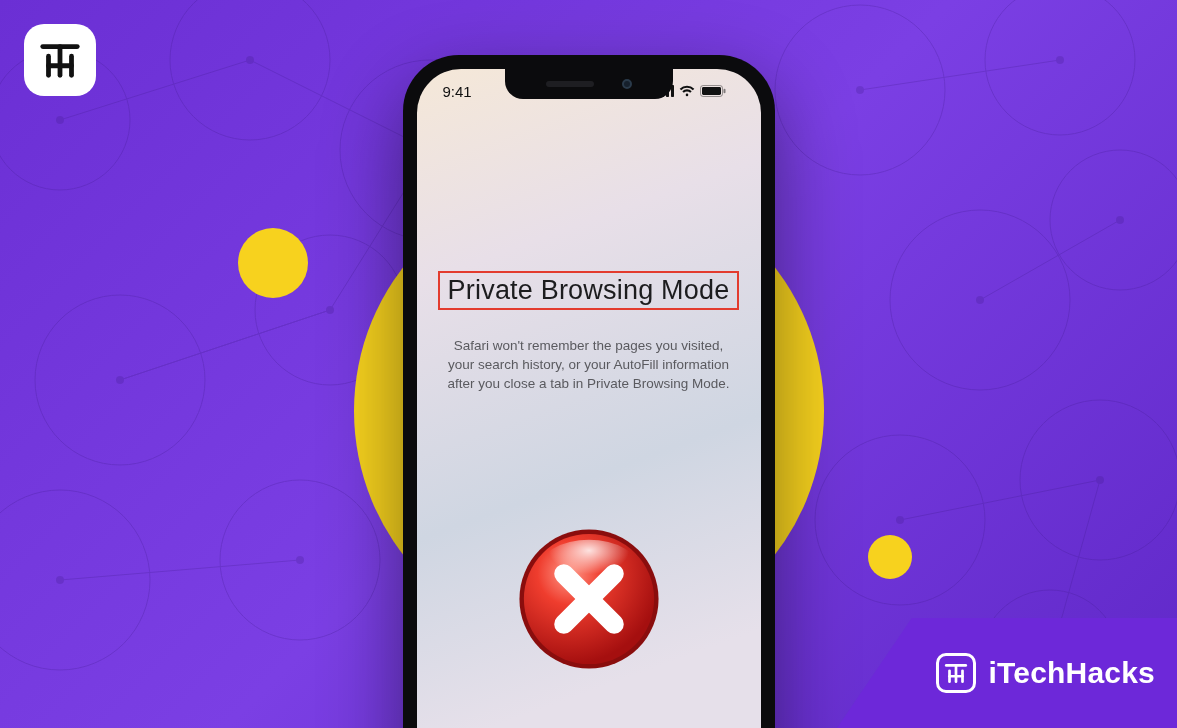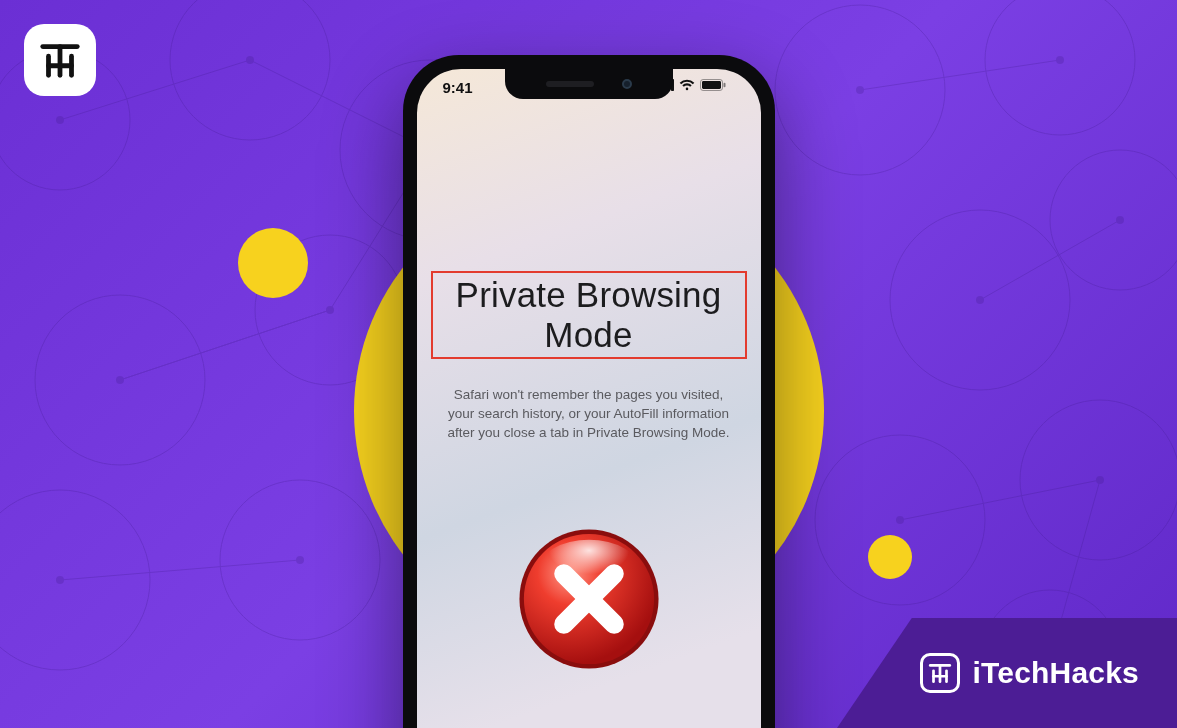--- a/index.html
+++ b/index.html
@@ -108,39 +108,39 @@
     width: 10px; height: 10px; background: #16202c; border-radius: 50%; border:2px solid #2a3a4a;
   }
 
   .status-bar {
     position: absolute;
     top: 10px;
     left: 0; right: 9px;
     height: 24px;
     display: flex;
     justify-content: space-between;
-    align-items: flex-start;
+    align-items: center;
     padding: 0 26px;
     font-size: 15px;
-    font-weight: 700;
+    font-weight: 400;
     color: #111;
   }
   .status-right { display: flex; align-items: center; gap: 5px; }
   .status-right svg { display: block; }
 
   .private-block {
     position: absolute;
     top: 202px;
     left: 0; right: 0;
     text-align: center;
     padding: 0 14px;
   }
   .private-title {
     display: inline-block;
-    font-size: 35px;
+    font-size: 27px;
     font-weight: 400;
     color: #1c1c1e;
     border: 2px solid #e33b2e;
     padding: 2px 8px;
     letter-spacing: 0.2px;
   }
   .private-desc {
     margin-top: 26px;
     font-size: 13.5px;
     line-height: 1.42;
@@ -158,26 +158,26 @@
   }
   .error-badge svg { width: 100%; height: 100%; }
 
   
   .brand-corner {
     position: absolute;
     right: 0;
     bottom: 0;
     width: 340px;
     height: 110px;
-    background: #4c1d95;
+    background: #6d28d9;
     clip-path: polygon(22% 0, 100% 0, 100% 100%, 0 100%);
     display: flex;
     align-items: center;
     justify-content: flex-end;
-    padding-right: 38px;
+    padding-right: 22px;
     gap: 12px;
     color: #fff;
   }
   .brand-corner .mini-logo {
     width: 40px; height: 40px; border: 3px solid #fff; border-radius: 10px;
     display:flex; align-items:center; justify-content:center;
   }
   .brand-corner .brand-text {
     font-size: 30px;
     font-weight: 600;

